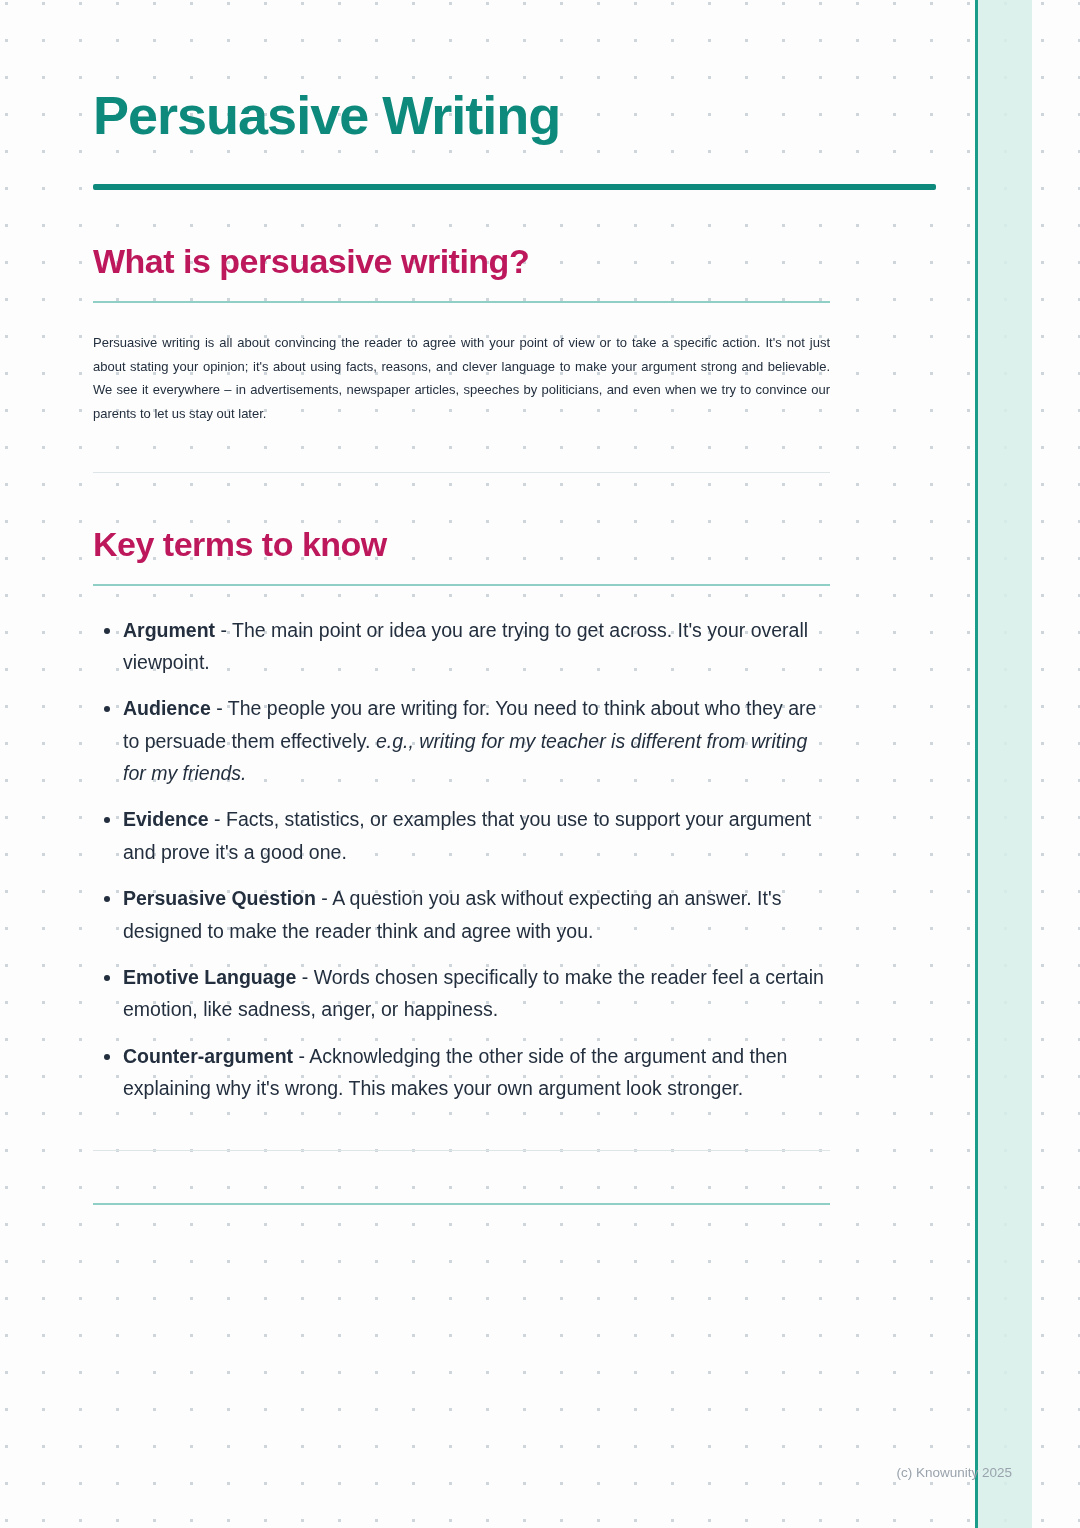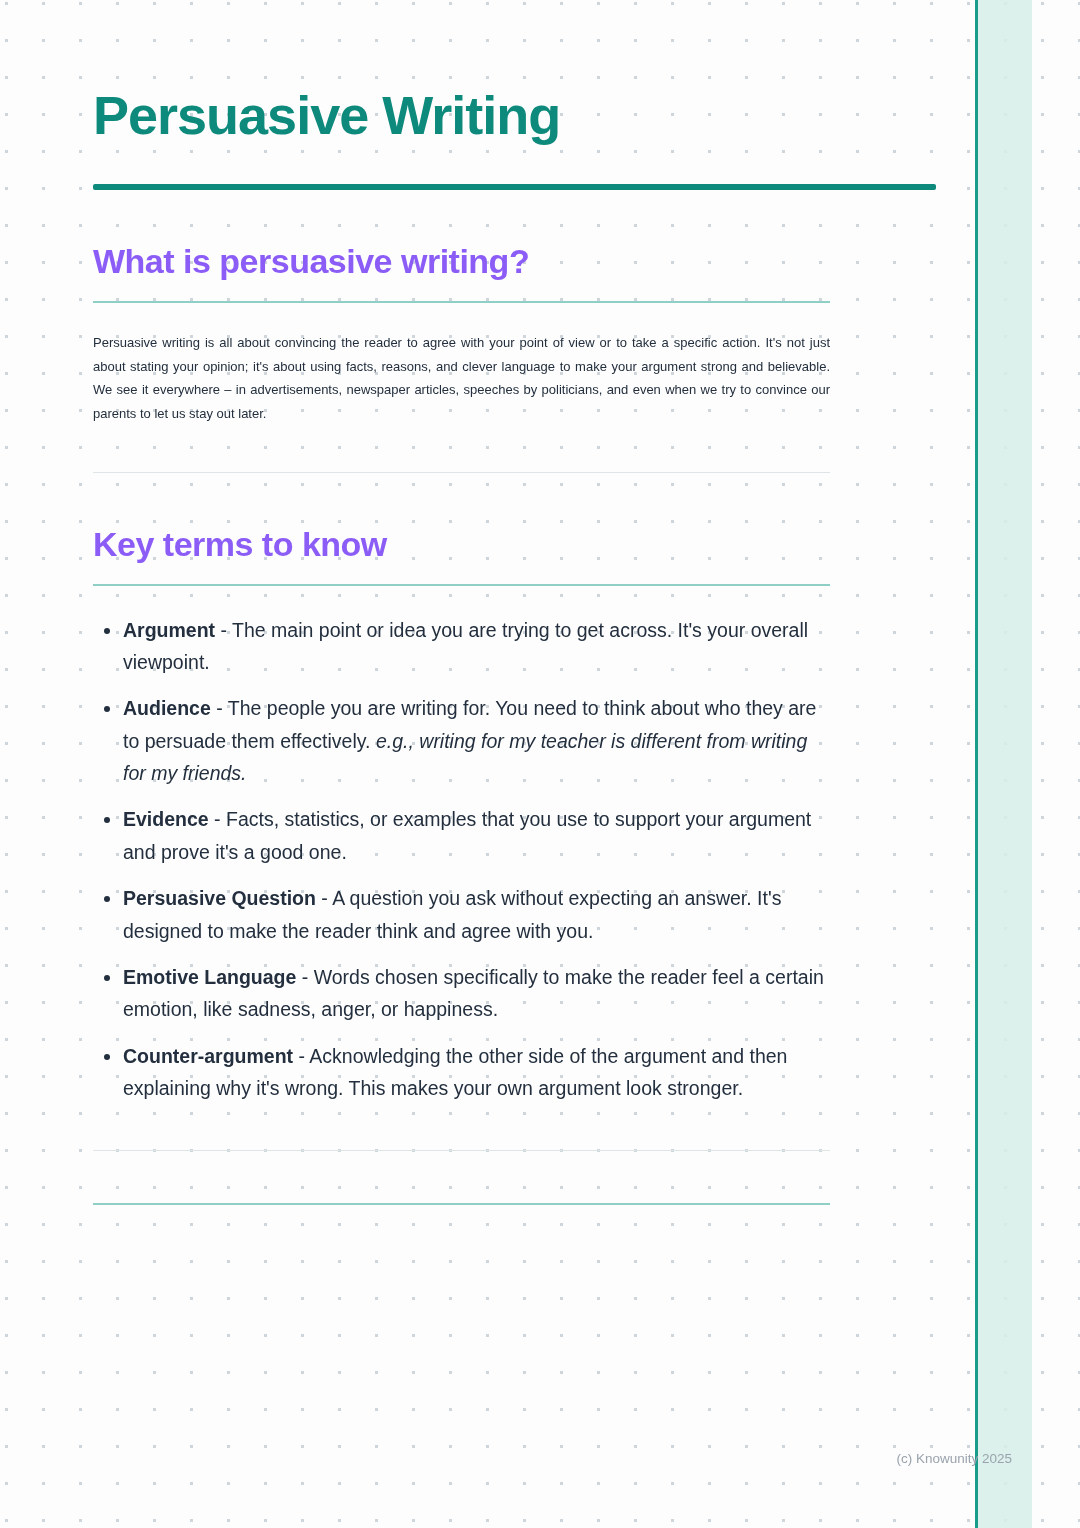--- a/index.html
+++ b/index.html
@@ -48,21 +48,21 @@
 
   .h1-rule {
     width: 843px;
     height: 6px;
     background: #0e8a7d;
     border-radius: 2px;
     margin-bottom: 52px;
   }
 
   h2 {
-    color: #8b5cf6;
+    color: #be185d;
     font-size: 34px;
     font-weight: bold;
     letter-spacing: -0.5px;
     margin-bottom: 20px;
   }
 
   .h2-rule {
     width: 737px;
     height: 2px;
     background: #8fcfc6;
@@ -105,21 +105,21 @@
     font-style: italic;
   }
 
   strong.mnemonic {
     font-weight: bold;
   }
 
   .footer {
     position: absolute;
     right: 68px;
-    bottom: 62px;
+    bottom: 48px;
     font-size: 13.5px;
     color: #9aa3ad;
     z-index: 3;
   }
 </style>
 </head>
 <body>
 
 <div class="side-stripe"></div>
 

